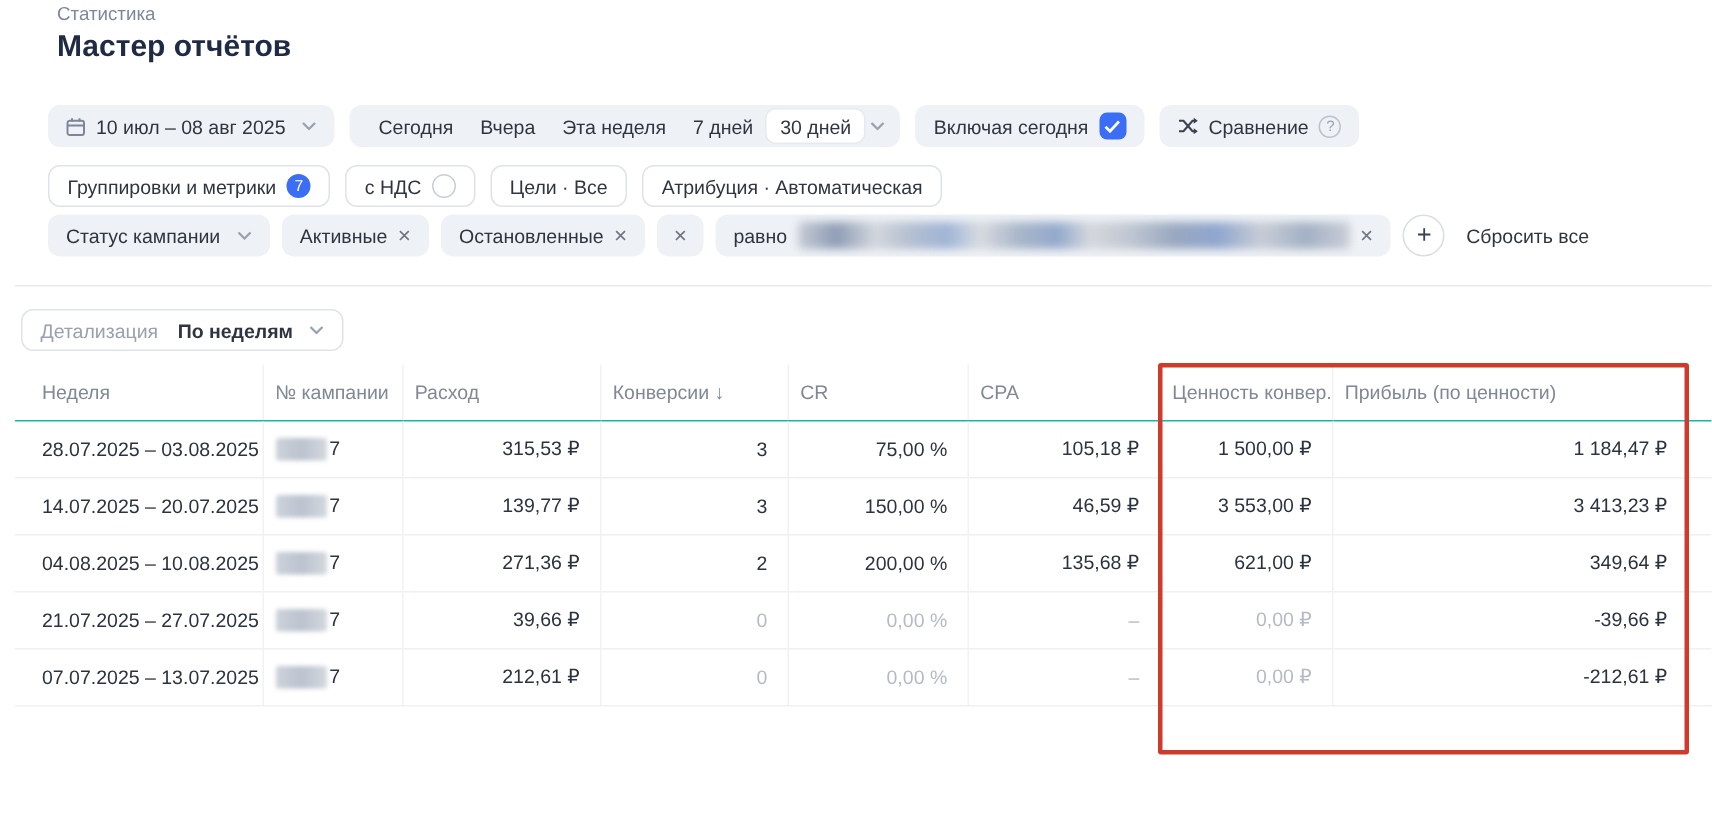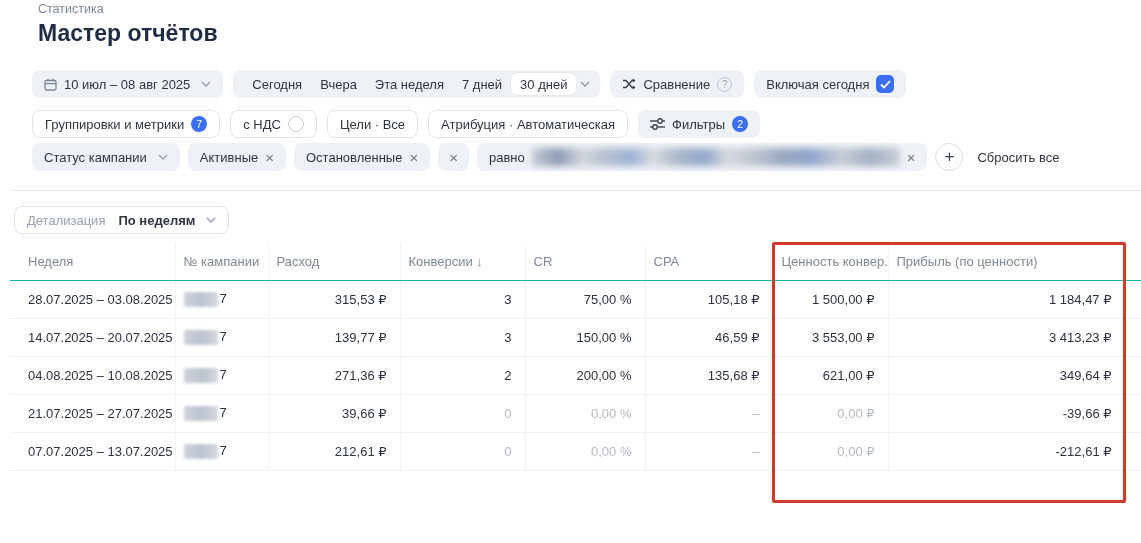--- a/index.html
+++ b/index.html
@@ -2,21 +2,21 @@
 <html><head>
 <meta charset="utf-8">
 <style>
   * { margin:0; padding:0; box-sizing:border-box; }
   html,body { background:#fff; }
   body { font-family:"Liberation Sans","DejaVu Sans",sans-serif; color:#2c3340; }
   .app { position:relative; width:1141px; height:543px; background:#fff; overflow:hidden;margin-left:10px; }
 
   
   .breadcrumb { position:absolute; left:28px; top:2px; font-size:12.5px; color:#7d889c; cursor:pointer; }
-  .page-title { position:absolute; left:28px; top:20px; font-size:23px; font-weight:700; color:#1f2a44; }
+  .page-title { position:absolute; left:28px; top:20px; font-size:20px; font-weight:700; color:#1f2a44; }
 
   
   .frow { position:absolute; display:flex; align-items:center; gap:10px; }
   .frow1 { left:22px; top:70px; }
   .frow2 { left:22px; top:110px; }
   .frow3 { left:22px; top:143px; gap:8px; }
 
   .chip { display:inline-flex; align-items:center; gap:7px; height:28px; padding:2px 12px;
           background:#eef1f5; border-radius:8px; font-size:13px; color:#2f3540; white-space:nowrap; cursor:pointer; }
   .chip.white { background:#fff; border:1px solid #dfe3e9; }
@@ -96,67 +96,55 @@
       <span class="seg">Эта неделя</span>
       <span class="seg">7 дней</span>
       <span class="seg selected">30 дней</span>
       <span class="chev">
         <svg width="10" height="6" viewBox="0 0 10 6">
             <polyline points="1,1 5,5 9,1" fill="none" stroke="#98a1b0" stroke-width="1.5"></polyline>
           </svg>
       </span>
     </div>
     <div class="chip">
+      <span>Включая сегодня</span>
+      <span class="checkbox">
+        <svg width="11" height="9" viewBox="0 0 11 9">
+            <polyline points="1,4.5 4,7.5 10,1" fill="none" stroke="#fff" stroke-width="1.8"></polyline>
+          </svg>
+      </span>
+    </div>
+    <div class="chip">
       <span class="icon">
         <svg width="14" height="12" viewBox="0 0 14 12">
             <path d="M1 2.5 H4 L10 9.5 H12.5" fill="none" stroke="#3a4150" stroke-width="1.4"></path>
             <path d="M1 9.5 H4 L10 2.5 H12.5" fill="none" stroke="#3a4150" stroke-width="1.4"></path>
             <path d="M10.8 0.5 L13.5 2.5 L10.8 4.5 Z" fill="#3a4150"></path>
             <path d="M10.8 7.5 L13.5 9.5 L10.8 11.5 Z" fill="#3a4150"></path>
           </svg>
       </span>
       <span>Сравнение</span>
       <span class="qmark">?</span>
     </div>
-    <div class="chip">
-      <span>Включая сегодня</span>
-      <span class="checkbox">
-        <svg width="11" height="9" viewBox="0 0 11 9">
-            <polyline points="1,4.5 4,7.5 10,1" fill="none" stroke="#fff" stroke-width="1.8"></polyline>
-          </svg>
-      </span>
-    </div>
   </div>
 
   <div class="frow frow2">
     <div class="chip white">
       <span>Группировки и метрики</span>
       <span class="badge">7</span>
     </div>
     <div class="chip white">
       <span>с НДС</span>
       <span class="toggle-empty"></span>
     </div>
     <div class="chip white">
       <span>Цели · Все</span>
     </div>
     <div class="chip white">
       <span>Атрибуция · Автоматическая</span>
-    </div>
-    <div class="chip">
-      <span class="icon">
-        <svg width="15" height="12" viewBox="0 0 15 12">
-            <line x1="0" y1="3" x2="15" y2="3" stroke="#3a4150" stroke-width="1.4"></line>
-            <line x1="0" y1="9" x2="15" y2="9" stroke="#3a4150" stroke-width="1.4"></line>
-            <circle cx="10" cy="3" r="2.2" fill="#fff" stroke="#3a4150" stroke-width="1.4"></circle>
-            <circle cx="5" cy="9" r="2.2" fill="#fff" stroke="#3a4150" stroke-width="1.4"></circle>
-          </svg>
-      </span>
-      <span>Фильтры</span>
-      <span class="badge">2</span>
     </div>
   </div>
 
   <div class="frow frow3">
     <div class="chip">
       <span>Статус кампании</span>
       <span class="chev">
         <svg width="10" height="6" viewBox="0 0 10 6">
             <polyline points="1,1 5,5 9,1" fill="none" stroke="#98a1b0" stroke-width="1.5"></polyline>
           </svg>

